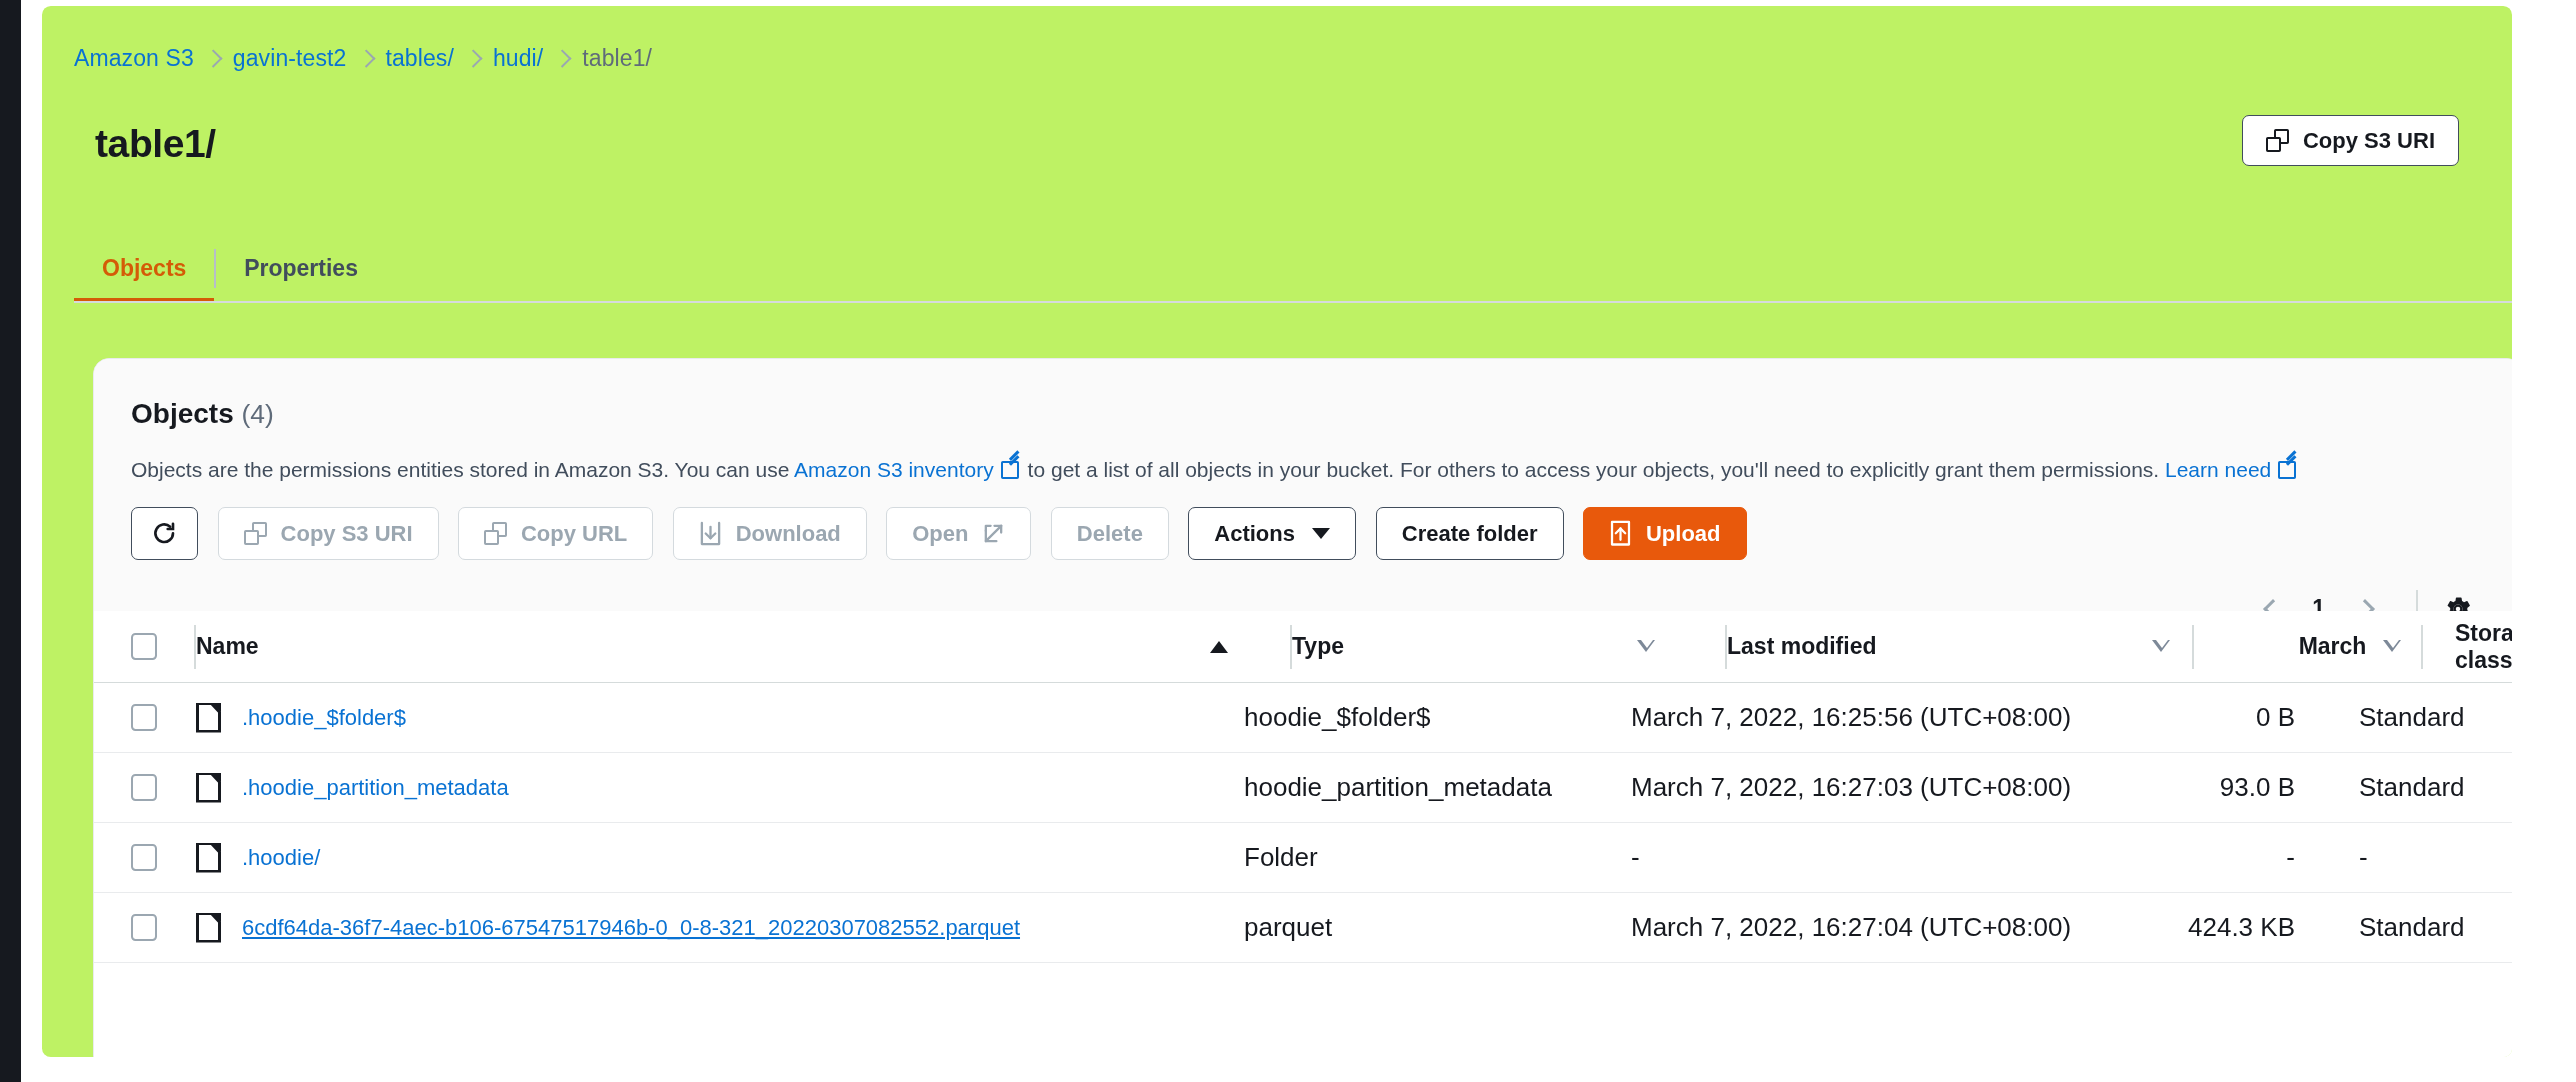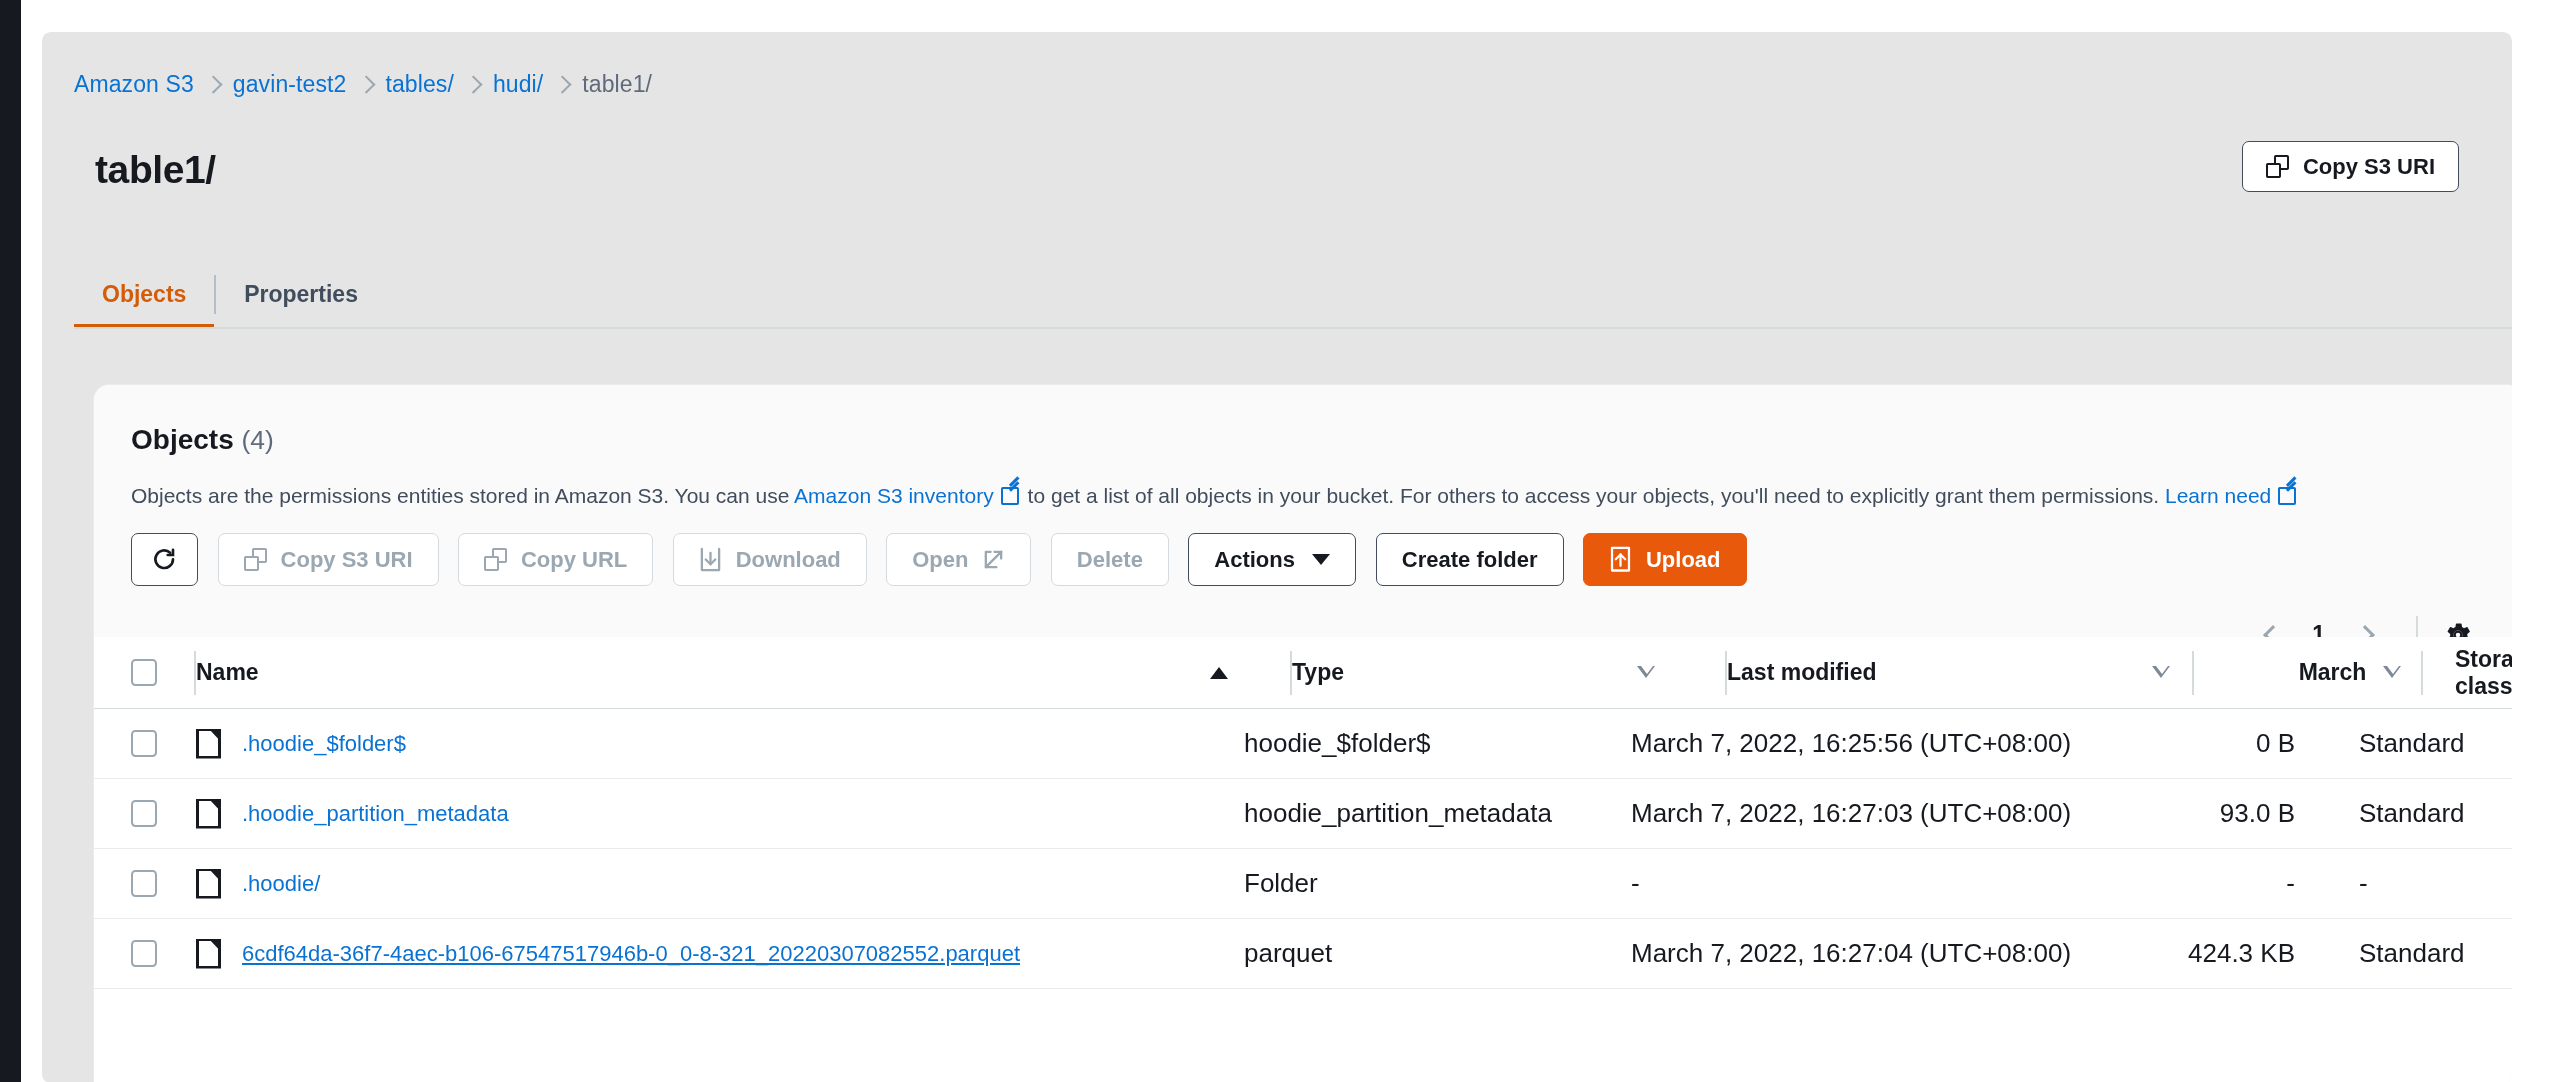--- a/index.html
+++ b/index.html
@@ -10,23 +10,23 @@
     overflow: hidden;
   }
   .page {
     position: absolute;
     left: 21px; top: 0;
     width: 2555px; height: 1083px;
     background: #ffffff;
   }
   .shell {
     position: absolute;
-    left: 21px; top: 32px;
+    left: 21px; top: 6px;
     width: 2470px; height: 1051px;
-    background: #e5e5e5;
+    background: #bef264;
     border-radius: 8.8px;
     overflow: hidden;
   }
 
   
   .breadcrumb {
     position: absolute;
     left: 32px; top: 37px;
     display: flex; align-items: center;
     height: 30px;

